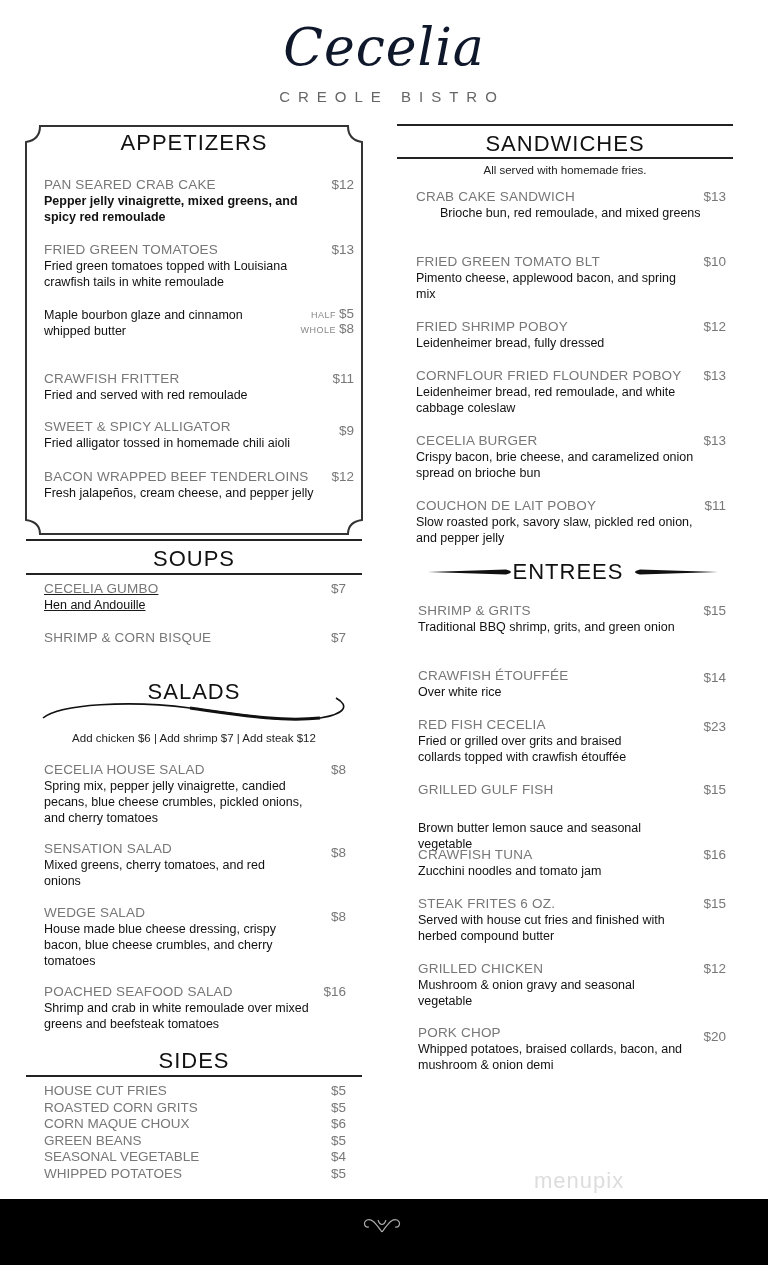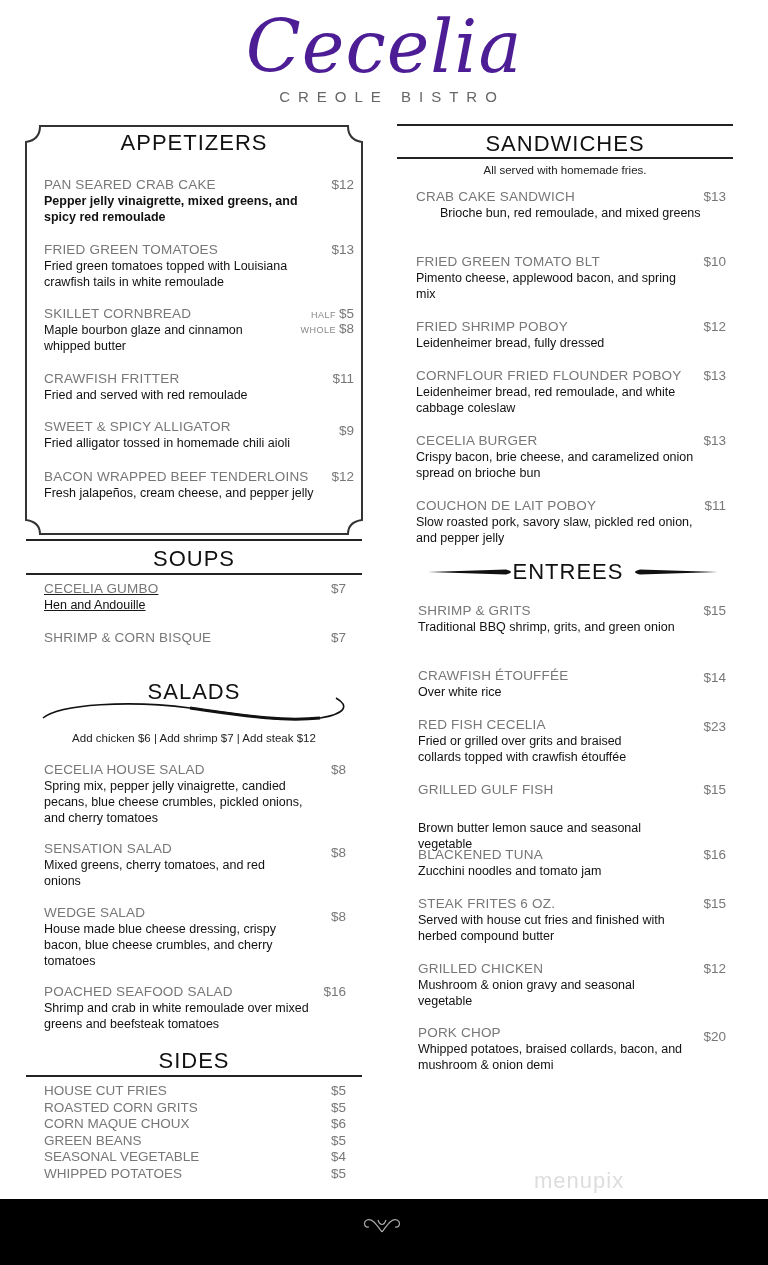--- a/index.html
+++ b/index.html
@@ -1,20 +1,20 @@
 <!DOCTYPE html>
 <html><head>
 <meta charset="utf-8">
 <style>
   * { margin:0; padding:0; box-sizing:border-box; }
   html, body { width:768px; height:1265px; background:#ffffff; overflow:hidden; }
   body { position:relative; font-family:"Liberation Sans", sans-serif; color:#1a1a1a; }
 
   .logo { position:absolute; left:0; top:8px; width:768px; text-align:center; }
-  .logo-script { font-family:"DejaVu Serif", serif; font-style:italic; font-size:72px; font-weight:normal; letter-spacing:1px; color:#4c1d95; line-height:78px; }
+  .logo-script { font-family:"DejaVu Serif", serif; font-style:italic; font-size:52px; font-weight:normal; letter-spacing:1px; color:#0f172a; line-height:78px; }
   .logo-sub { font-family:"Liberation Sans", sans-serif; font-size:15px; letter-spacing:8px; color:#666; margin-top:2px; padding-left:16px; }
 
   .abs { position:absolute; }
   .sec-title { text-align:center; font-size:22px; letter-spacing:1px; color:#111; font-weight:normal; }
 
   .item { position:absolute; }
   .item .name { font-size:13.5px; color:#777; letter-spacing:0.2px; white-space:nowrap; }
   .item .desc { font-size:12.5px; color:#111; line-height:16px; margin-top:1px; }
   .item .price { position:absolute; top:0; right:0; font-size:13.5px; color:#777; }
   .price-small { font-size:9px; letter-spacing:0.5px; color:#888; margin-right:3px; }
@@ -46,21 +46,20 @@
   <div class="name">PAN SEARED CRAB CAKE</div>
   <div class="desc" style="width:275px;font-weight:bold;">Pepper jelly vinaigrette, mixed greens, and spicy red remoulade</div>
   <div class="price">$12</div>
 </div>
 <div class="item" style="left:44px;top:242px;width:310px;">
   <div class="name">FRIED GREEN TOMATOES</div>
   <div class="desc" style="width:290px;">Fried green tomatoes topped with Louisiana crawfish tails in white remoulade</div>
   <div class="price">$13</div>
 </div>
 <div class="item" style="left:44px;top:306px;width:310px;">
-  <div class="name">SKILLET CORNBREAD</div>
   <div class="desc" style="width:240px;">Maple bourbon glaze and cinnamon whipped butter</div>
   <div class="price" style="text-align:right;">
     <div><span class="price-small">HALF</span><span>$5</span></div>
     <div><span class="price-small">WHOLE</span><span>$8</span></div>
   </div>
 </div>
 <div class="item" style="left:44px;top:371px;width:310px;">
   <div class="name">CRAWFISH FRITTER</div>
   <div class="desc">Fried and served with red remoulade</div>
   <div class="price">$11</div>
@@ -186,21 +185,21 @@
   <div class="name">RED FISH CECELIA</div>
   <div class="desc" style="width:250px;">Fried or grilled over grits and braised collards topped with crawfish étouffée</div>
   <div class="price" style="top:2px;">$23</div>
 </div>
 <div class="item" style="left:418px;top:782px;width:308px;">
   <div class="name">GRILLED GULF FISH</div>
   <div class="desc" style="width:270px;margin-top:23px;">Brown butter lemon sauce and seasonal vegetable</div>
   <div class="price">$15</div>
 </div>
 <div class="item" style="left:418px;top:847px;width:308px;">
-  <div class="name">BLACKENED TUNA</div>
+  <div class="name">CRAWFISH TUNA</div>
   <div class="desc">Zucchini noodles and tomato jam</div>
   <div class="price">$16</div>
 </div>
 <div class="item" style="left:418px;top:896px;width:308px;">
   <div class="name">STEAK FRITES 6 OZ.</div>
   <div class="desc" style="width:285px;">Served with house cut fries and finished with herbed compound butter</div>
   <div class="price">$15</div>
 </div>
 <div class="item" style="left:418px;top:961px;width:308px;">
   <div class="name">GRILLED CHICKEN</div>

